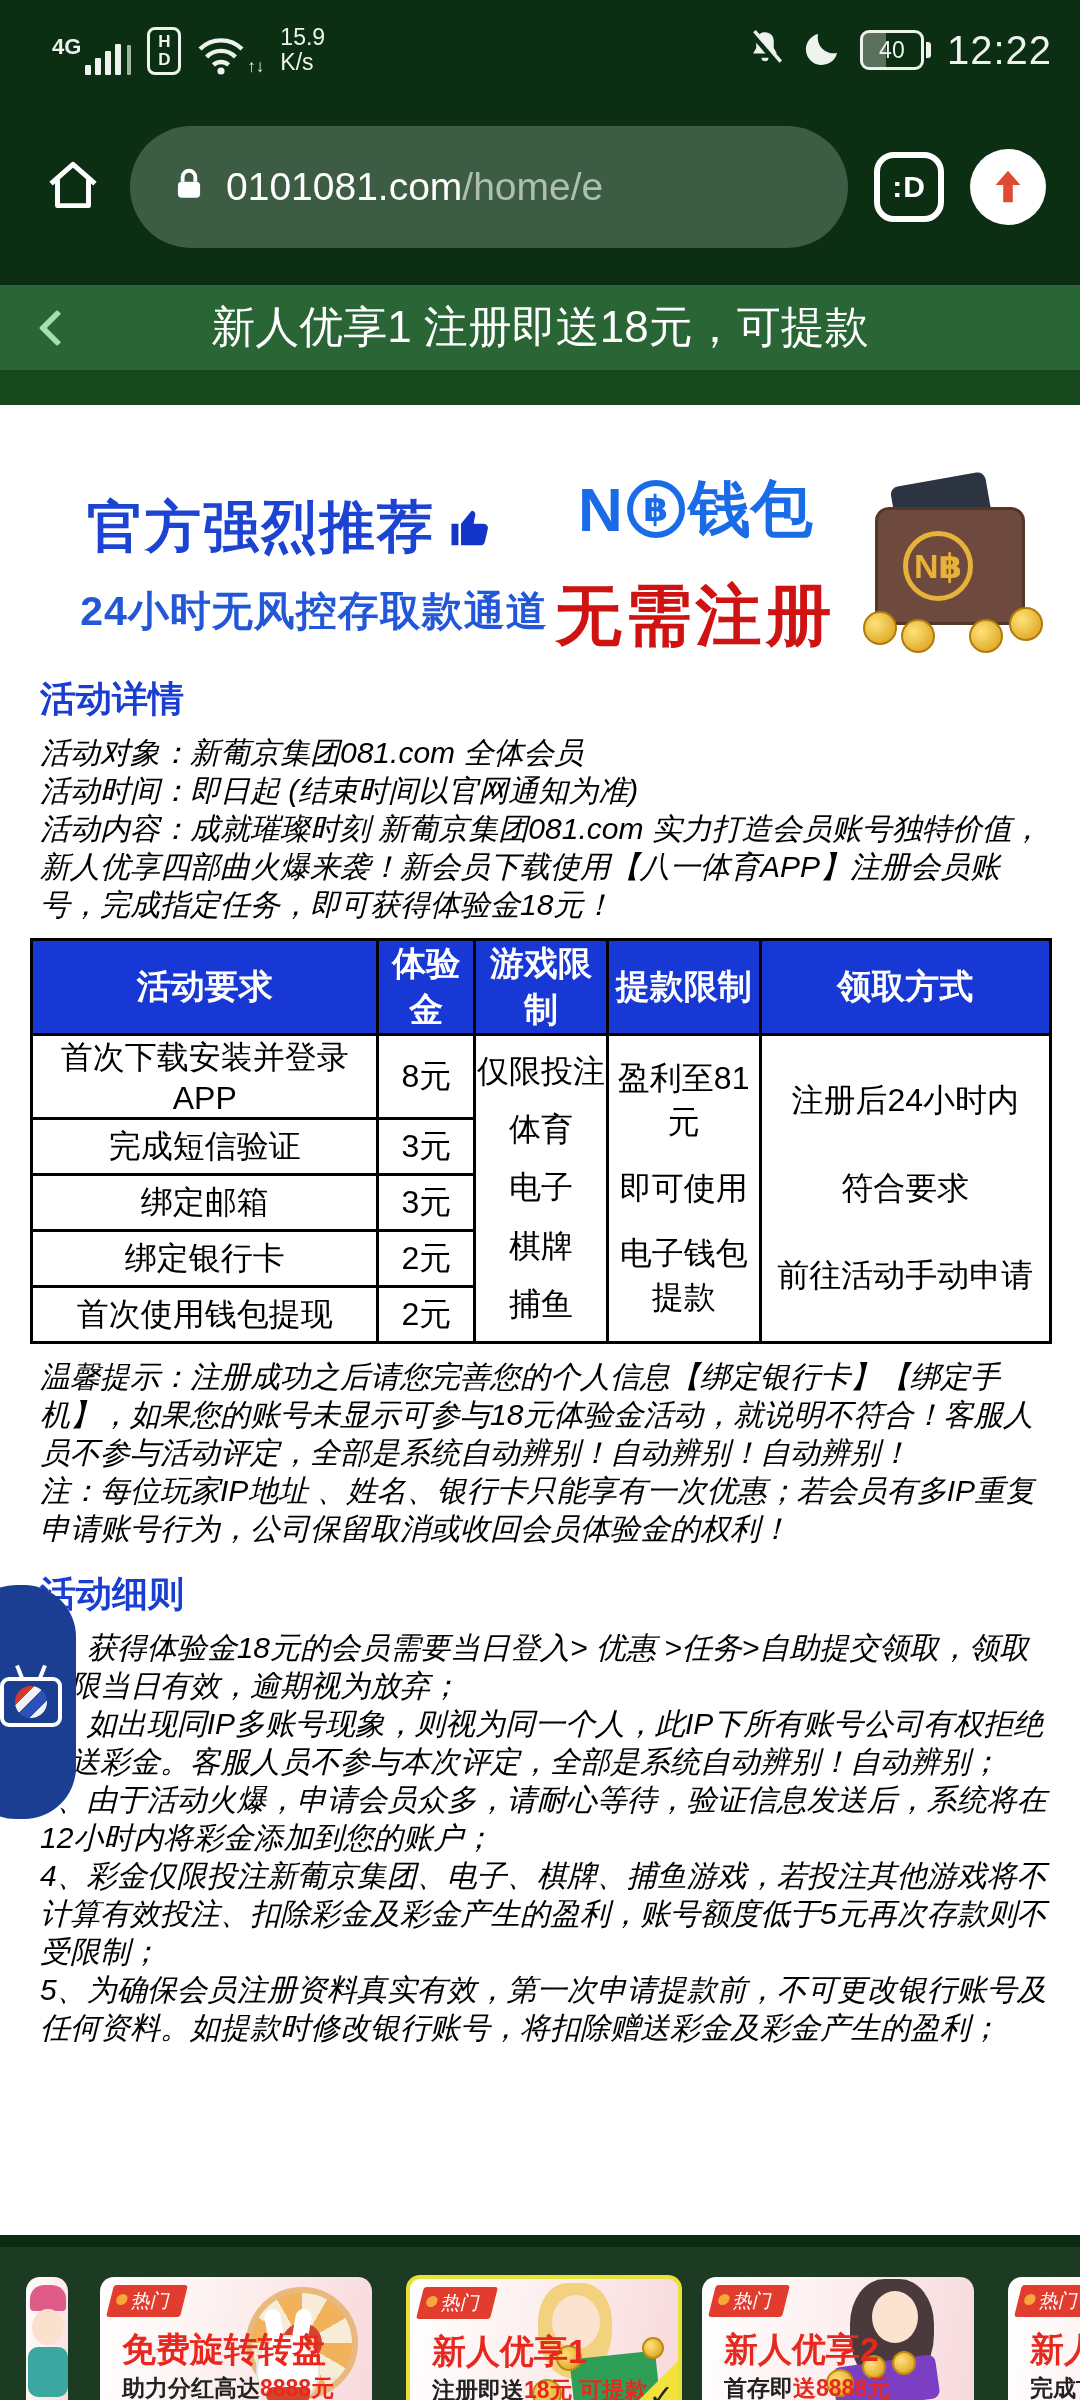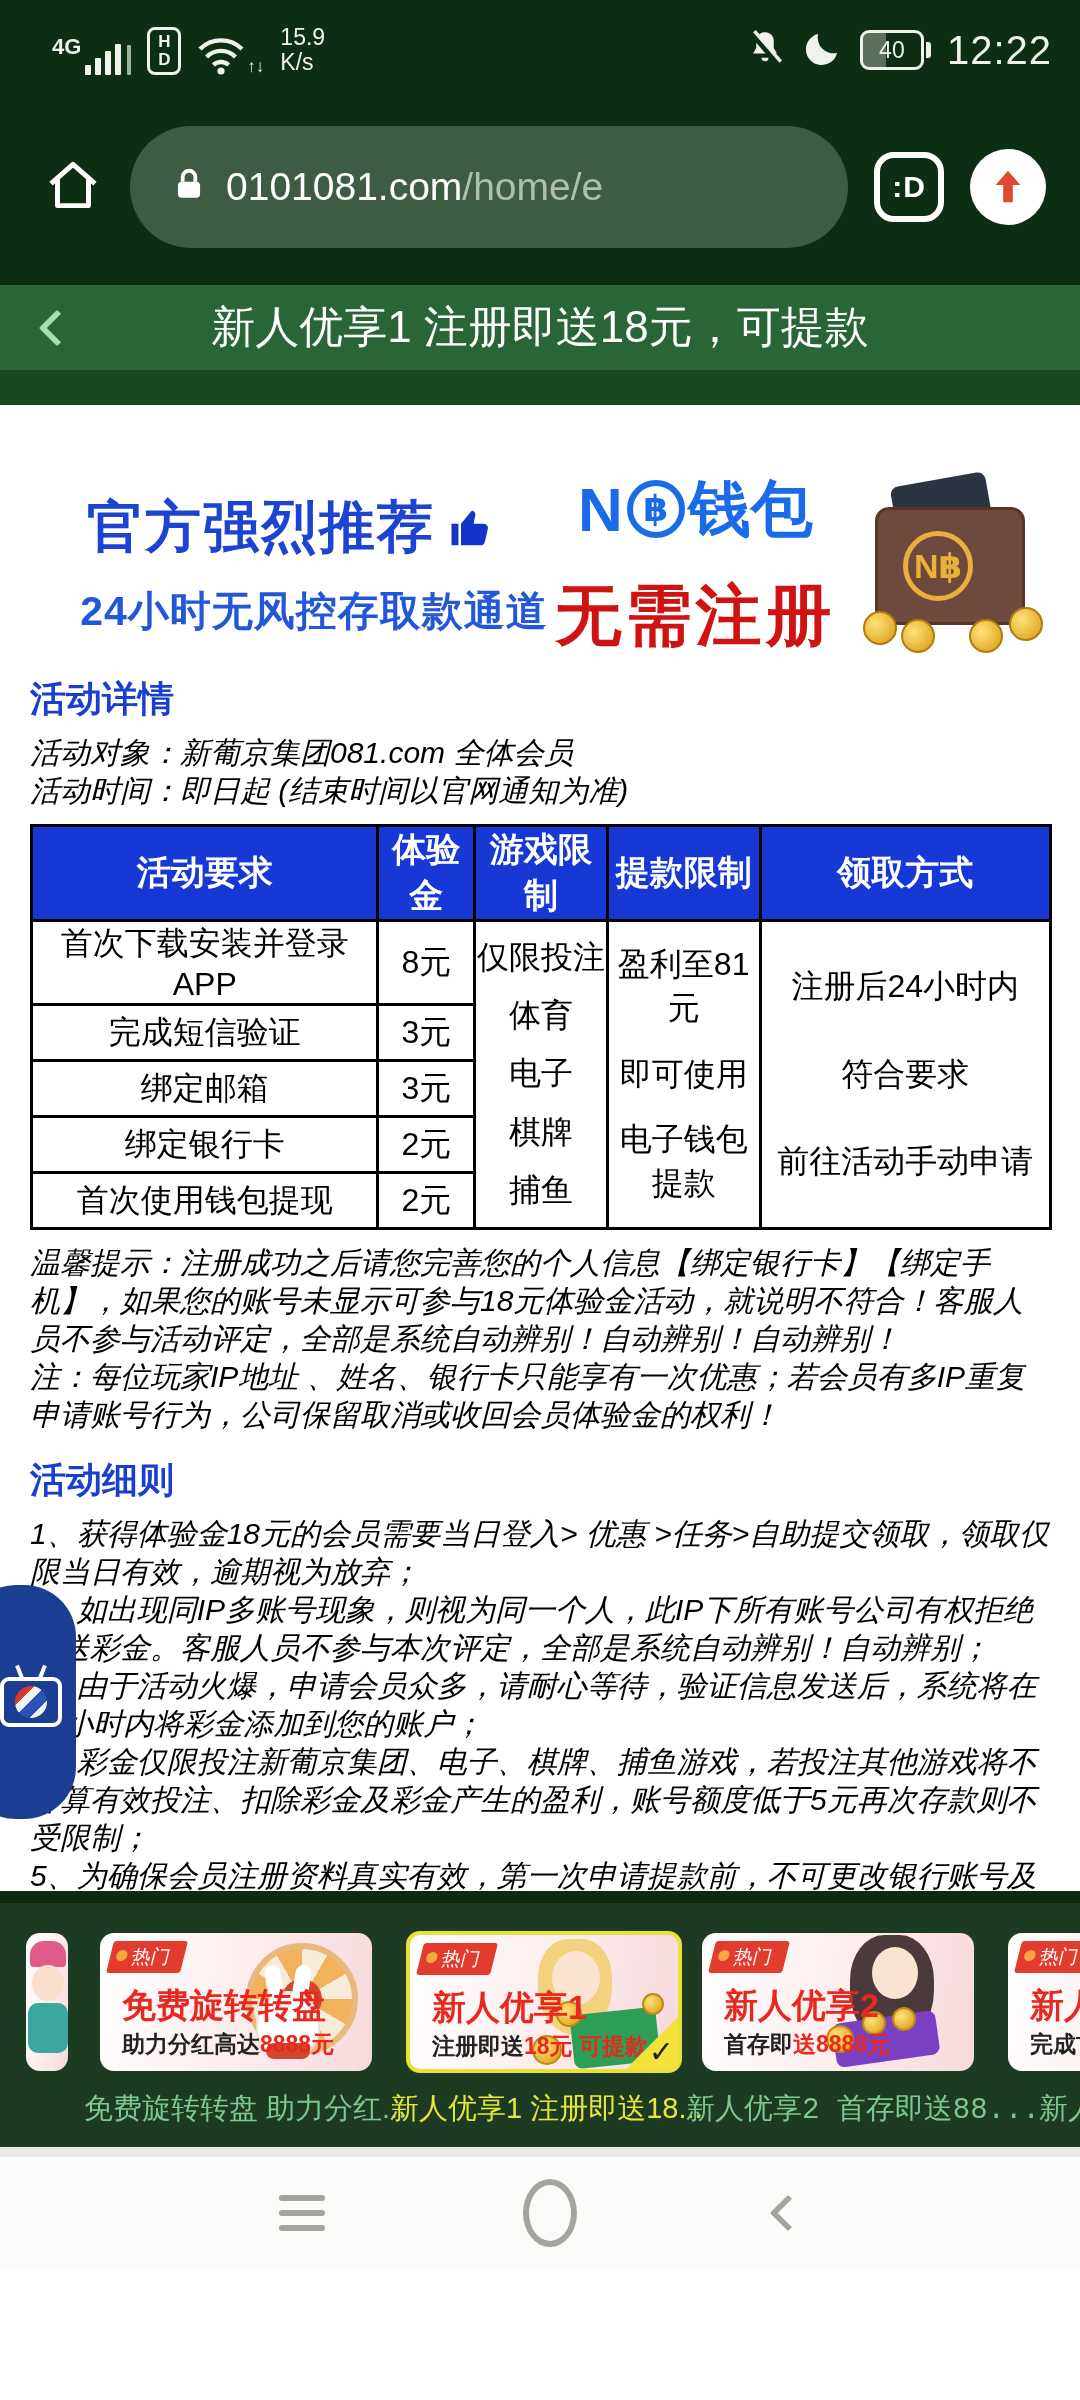--- a/index.html
+++ b/index.html
@@ -38,37 +38,37 @@
   .tab-btn { width:70px; height:70px; border:6px solid #ffffff; border-radius:20px; color:#fff; display:flex; align-items:center; justify-content:center; font-size:30px; font-weight:bold; letter-spacing:1px; }
   .share-btn { width:76px; height:76px; background:#ffffff; border-radius:50%; display:flex; align-items:center; justify-content:center; }
 
   
   .titlebar { height:85px; background:#2a6535; display:flex; align-items:center; justify-content:center; position:relative; }
   .back-chevron { position:absolute; left:44px; top:50%; width:26px; height:26px; border-left:6px solid #a5dfae; border-bottom:6px solid #a5dfae; transform:translateY(-50%) rotate(45deg); border-radius:2px; }
   .page-title { color:#ffffff; font-size:44px; }
   .darkstrip { height:35px; background:#17481e; }
 
   
-  .content { position:relative; height:1486px; background:#ffffff; overflow:hidden; }
+  .content { position:relative; height:1830px; background:#ffffff; overflow:hidden; }
 
   .banner { margin:70px 36px 0 36px; height:178px; display:flex; align-items:center; }
   .banner-left { width:520px; text-align:center; }
   .banner-headline { font-size:56px; font-weight:bold; color:#1c43d2; letter-spacing:2px; display:flex; align-items:center; justify-content:center; gap:10px; }
   .banner-subline { margin-top:18px; font-size:41px; font-weight:bold; color:#2257d8; letter-spacing:1px;text-align:right; }
   .banner-right { width:300px; text-align:center; }
   .nb-line { font-size:62px; font-weight:bold; color:#1a6be8; display:flex; align-items:center; justify-content:center; gap:4px; }
   .nb-coin { width:58px; height:58px; border:6px solid #1a6be8; border-radius:50%; display:inline-flex; align-items:center; justify-content:center; font-size:36px; }
   .no-register { margin-top:20px; font-size:66px; font-weight:bold; color:#cf1212; letter-spacing:4px; }
   .wallet-art { position:relative; width:190px; height:170px; margin-left:14px; }
   .wallet-card { position:absolute; left:38px; top:0; width:96px; height:70px; background:#2b3440; border-radius:8px; transform:rotate(-10deg); }
   .wallet-body { position:absolute; left:18px; top:28px; width:150px; height:118px; background:#6e4a3e; border:3px solid #553629; border-radius:14px; }
   .wallet-logo { position:absolute; left:46px; top:52px; width:70px; height:70px; border:5px solid #e8b23a; border-radius:50%; color:#e8b23a; font-weight:bold; font-size:34px; display:flex; align-items:center; justify-content:center; }
   .wallet-coin { position:absolute; width:34px; height:34px; background:radial-gradient(circle at 35% 35%, #ffe27a, #d79a12); border-radius:50%; border:2px solid #b07c0a; }
 
-  .section { margin:22px 30px 0 30px; }
+  .section { margin:22px 30px 0 40px; }
   .sec-heading { font-size:36px; font-weight:bold; color:#1a3fd0; margin-bottom:10px; }
   .body-text { font-size:30px; line-height:38px; color:#000;font-style:italic; }
 
   
   table.promo { border-collapse:collapse; width:1022px; margin:14px 0 0 30px; border:3px solid #000; }
   table.promo th, table.promo td { border:3px solid #000; text-align:center; vertical-align:middle; }
   table.promo th { background:#1838d6; color:#fff; font-size:34px; font-weight:bold; height:52px; }
   table.promo td { font-size:32px; color:#000; height:56px; }
   .stack-cell { height:auto; }
   .stack-cell .stack { display:flex; flex-direction:column; justify-content:space-evenly; height:100%; min-height:280px; }
@@ -247,20 +247,21 @@
         <div class="wallet-coin" style="left:44px; top:140px;"></div>
         <div class="wallet-coin" style="left:112px; top:140px;"></div>
         <div class="wallet-coin" style="left:152px; top:128px;"></div>
       </div>
     </div>
 
     <div class="section">
       <div class="sec-heading">活动详情</div>
       <div class="body-text">活动对象：新葡京集团081.com 全体会员</div>
       <div class="body-text">活动时间：即日起 (结束时间以官网通知为准)</div>
+      <div class="body-text">活动内容：成就璀璨时刻 新葡京集团081.com 实力打造会员账号独特价值，新人优享四部曲火爆来袭！新会员下载使用【八一体育APP】注册会员账号，完成指定任务，即可获得体验金18元！</div>
     </div>
 
     <table class="promo">
       <colgroup>
         <col style="width:34%">
           <col style="width:9.5%">
           <col style="width:13%">
           <col style="width:15%">
           <col style="width:28.5%">
       </colgroup>

